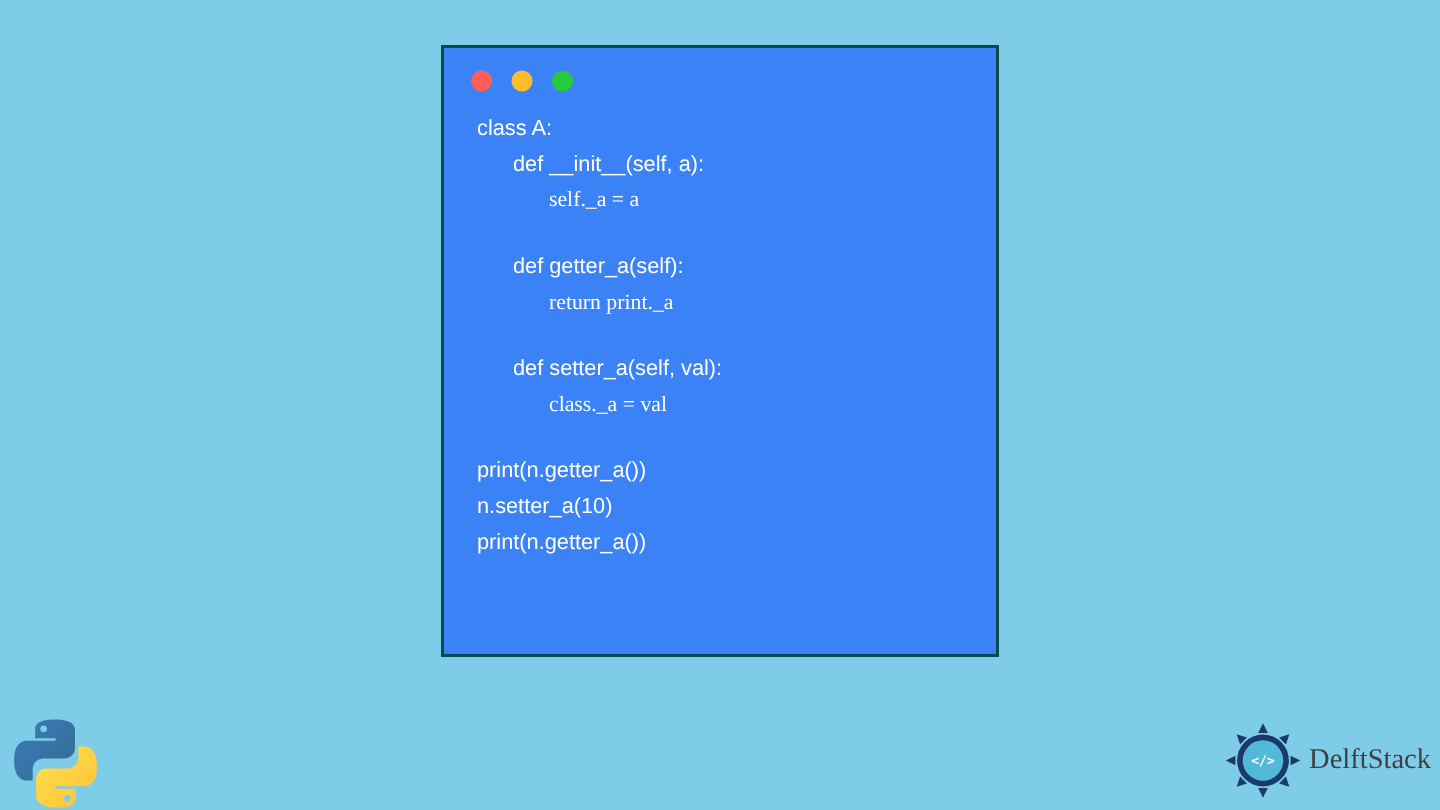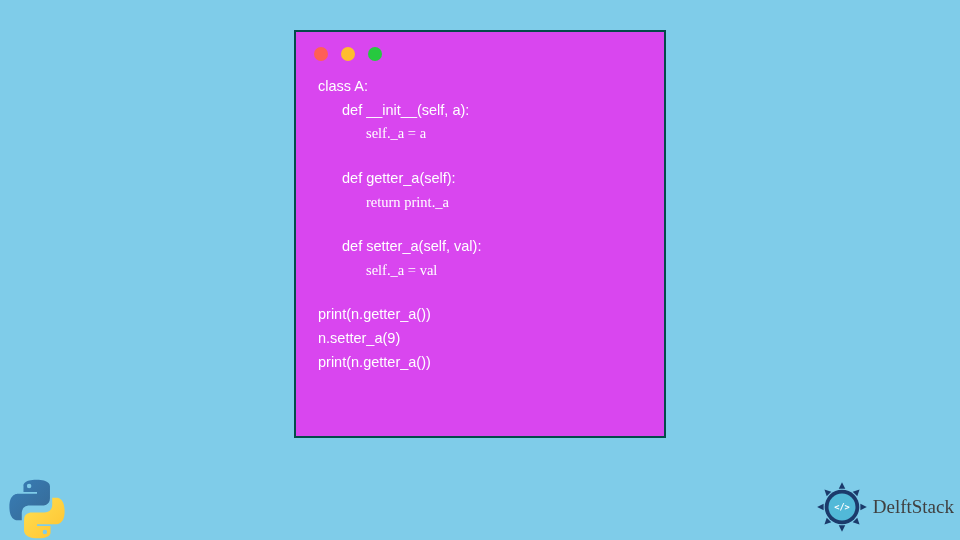--- a/index.html
+++ b/index.html
@@ -1,17 +1,17 @@
 <!DOCTYPE html>
 <html><head>
 <meta charset="utf-8">
 <style>
   * { margin: 0; padding: 0; box-sizing: border-box; }
   body { width: 960px; height: 540px; background: #7fcce9; font-family: Arial, Helvetica, sans-serif; position: relative; overflow: hidden; }
-  .code-window { position: absolute; left: 294px; top: 30px; width: 372px; height: 408px; background: #d946ef; border: 2px solid #044b4a; }
+  .code-window { position: absolute; left: 294px; top: 30px; width: 372px; height: 408px; background: #3b82f6; border: 2px solid #044b4a; }
   .window-dots { display: flex; gap: 13px; padding: 15px 18px 8px 18px; }
   .dot { width: 14px; height: 14px; border-radius: 50%; }
   .dot-red { background: #ff5f56; }
   .dot-yellow { background: #ffbd2e; }
   .dot-green { background: #27c93f; }
   .code-body { padding: 6px 22px 0 22px; color: #ffffff; font-size: 14.5px; line-height: 1.63; font-family: Arial, sans-serif; }
   .ind1 { padding-left: 24px; }
   .ind2 { padding-left: 48px; font-family: Liberation Serif, serif; }
   .blank { height: 1.45em; }
   .python-logo { position: absolute; left: 6px; bottom: 0px; width: 62px; height: 62px; }
@@ -30,24 +30,24 @@
   </div>
   <div class="code-body">
     <div>class A:</div>
     <div class="ind1">def __init__(self, a):</div>
     <div class="ind2">self._a = a</div>
     <div class="blank"></div>
     <div class="ind1">def getter_a(self):</div>
     <div class="ind2">return print._a</div>
     <div class="blank"></div>
     <div class="ind1">def setter_a(self, val):</div>
-    <div class="ind2">self._a = val</div>
+    <div class="ind2">class._a = val</div>
     <div class="blank"></div>
     <div>print(n.getter_a())</div>
-    <div>n.setter_a(9)</div>
+    <div>n.setter_a(10)</div>
     <div>print(n.getter_a())</div>
   </div>
 </div>
 
 <svg class="python-logo" viewBox="0 0 110 110">
   <defs>
     <linearGradient id="pyblue" x1="0" y1="0" x2="1" y2="1">
       <stop offset="0" stop-color="#387eb8"></stop>
         <stop offset="1" stop-color="#366994"></stop>
     </linearGradient>

